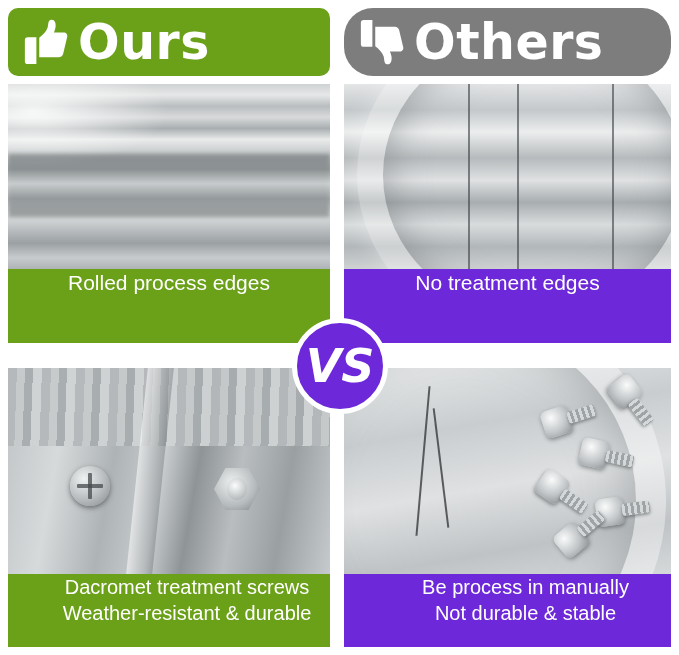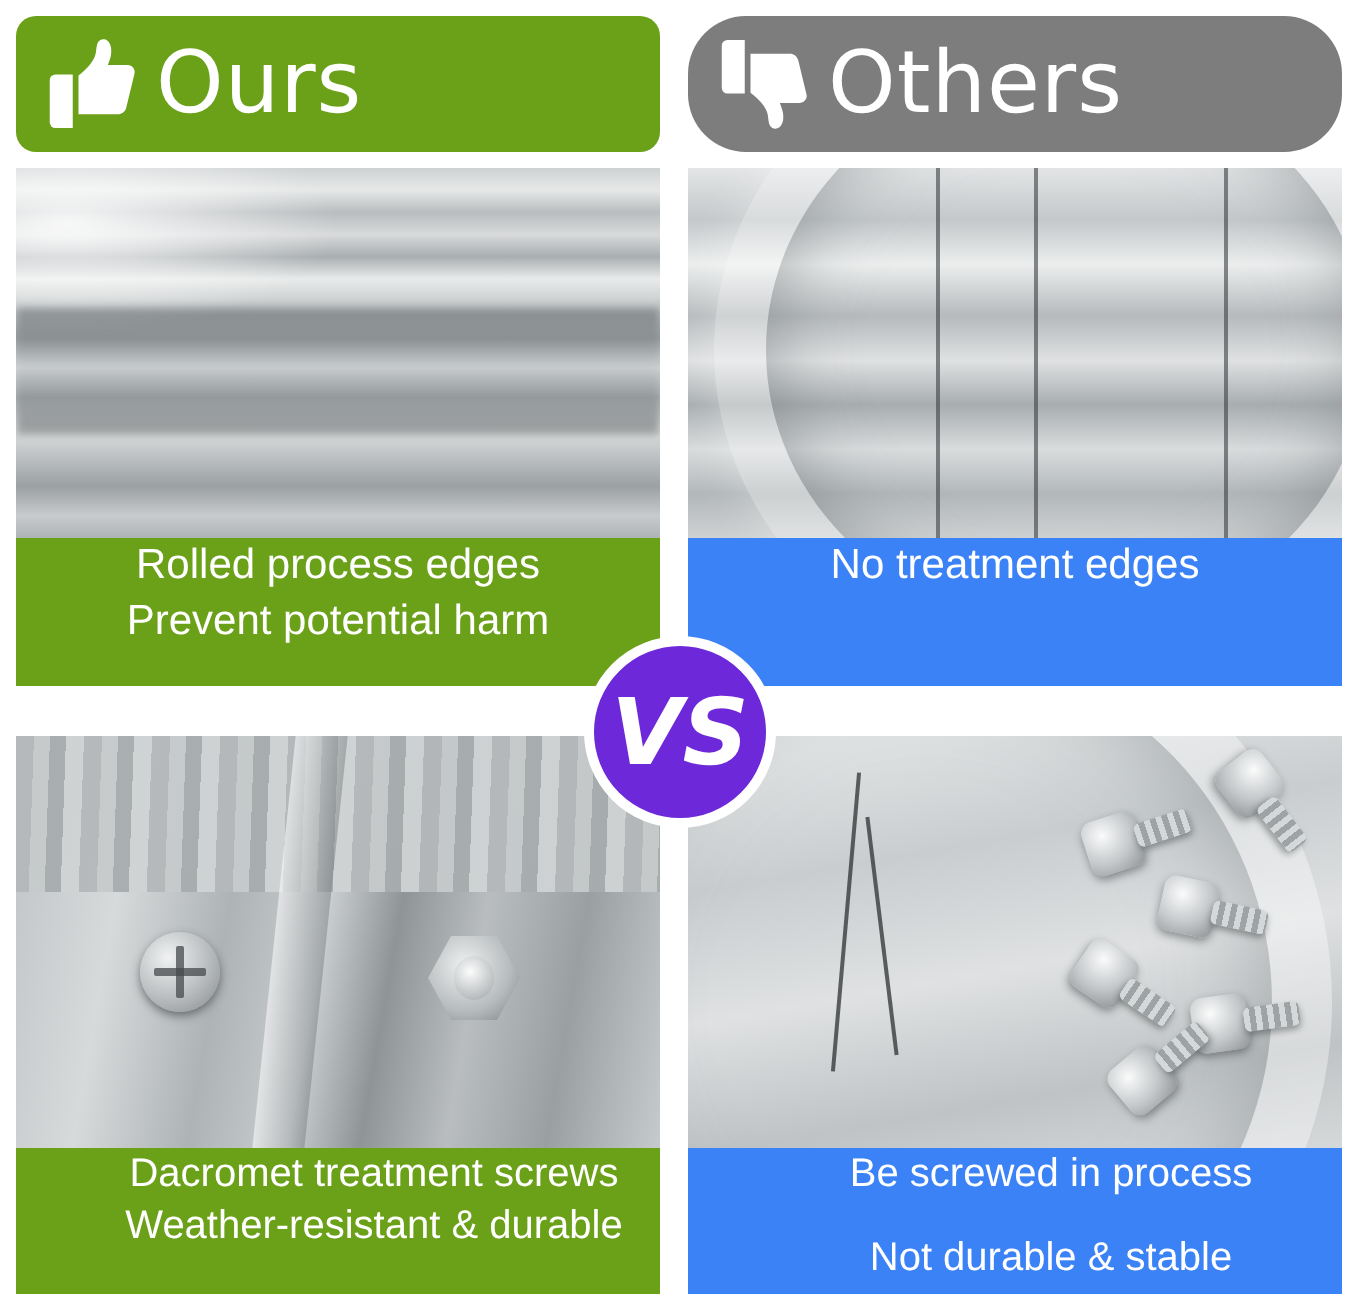--- a/index.html
+++ b/index.html
@@ -41,22 +41,22 @@
     border-radius: 29px;
   }
   .badge .thumb {
     width: 46px;
     height: 50px;
     flex: 0 0 auto;
     margin-right: 10px;
   }
   .badge .badge-label {
     color: #ffffff;
-    font-size: 43px;
-    font-weight: normal;
+    font-size: 49px;
+    font-weight: bold;
     letter-spacing: 0.5px;
     font-family: "DejaVu Sans", sans-serif;
     line-height: 1;
   }
 
   
   .quad {
     position: absolute;
     overflow: hidden;
   }
@@ -73,21 +73,21 @@
     flex-direction: column;
     justify-content: flex-start;
     align-items: center;
     color: #ffffff;
     font-size: 21px;
     line-height: 1.32;
     text-align: center;
     font-family: "Liberation Sans", sans-serif;
   }
   .caption.green { background: #6ba019; }
-  .caption.gray  { background: #3b82f6; gap: 16px; }
+  .caption.gray  { background: #6d28d9; }
   .caption.tl { left: 8px;   top: 269px; width: 322px; height: 74px; }
   .caption.tr { left: 344px; top: 269px; width: 327px; height: 74px; }
   .caption.bl { left: 8px;   top: 574px; width: 322px; height: 73px; }
   .caption.br { left: 344px; top: 574px; width: 327px; height: 73px; }
   .caption.bl .line, .caption.br .line { font-size: 20px; margin-left: 36px; }
   .caption .line { display: block; white-space: nowrap; }
 
   
   .vs {
     position: absolute;
@@ -282,21 +282,20 @@
     <div class="photo tr-photo">
       <div class="ring"></div>
       <div class="seam s1"></div>
       <div class="seam s2"></div>
       <div class="seam s3"></div>
     </div>
   </div>
 
   <div class="caption green tl">
     <span class="line">Rolled process edges</span>
-    <span class="line">Prevent potential harm</span>
   </div>
   <div class="caption gray tr">
     <span class="line">No treatment edges</span>
   </div>
 
   <div class="vs">
     <span>VS</span>
   </div>
 
   <div class="quad bl">
@@ -341,17 +340,17 @@
           <div class="shank"></div>
       </div>
     </div>
   </div>
 
   <div class="caption green bl">
     <span class="line">Dacromet treatment screws</span>
     <span class="line">Weather-resistant &amp; durable</span>
   </div>
   <div class="caption gray br">
-    <span class="line">Be screwed in process</span>
+    <span class="line">Be process in manually</span>
     <span class="line">Not durable &amp; stable</span>
   </div>
 
 </div>
 
 </body></html>

